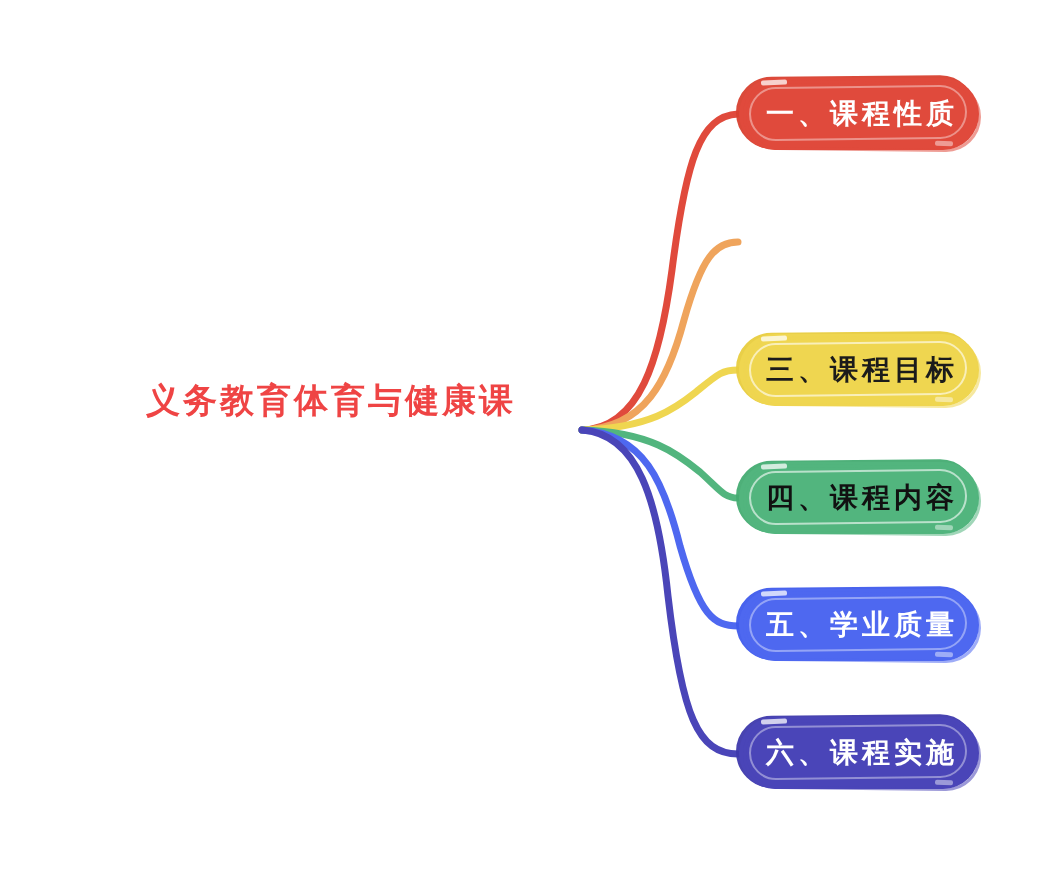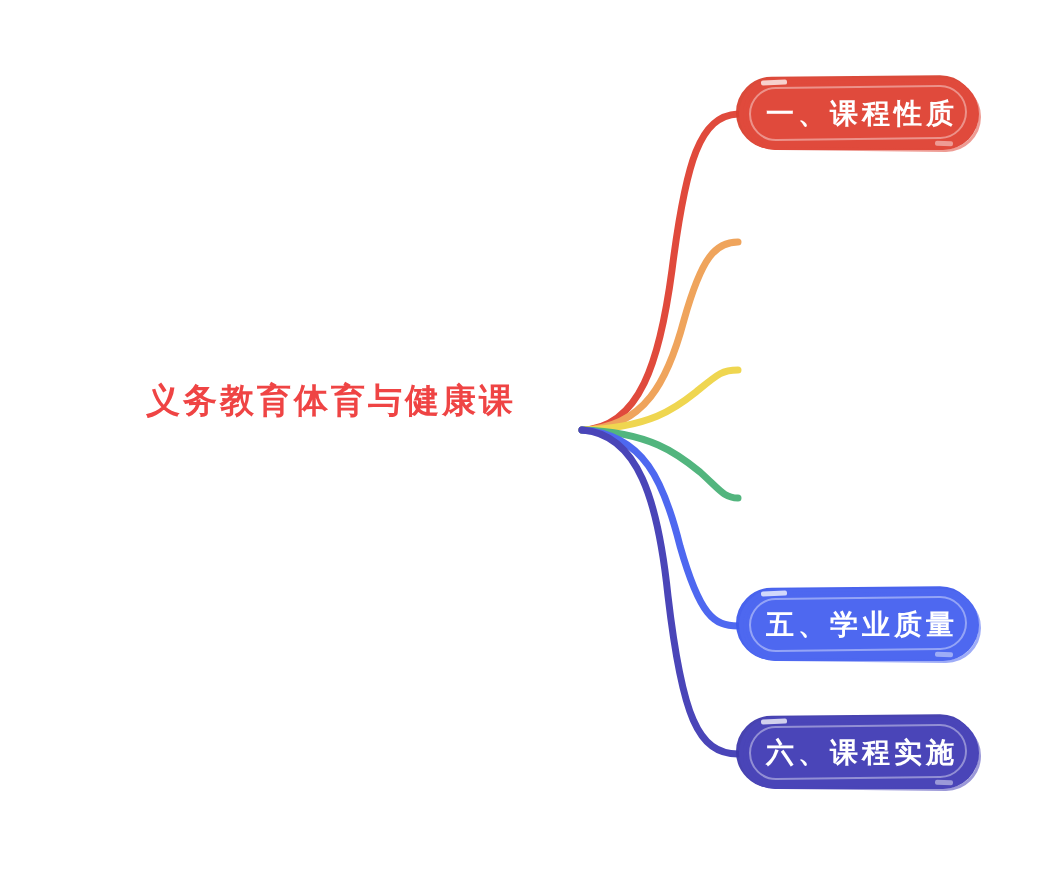--- a/index.html
+++ b/index.html
@@ -163,21 +163,43 @@
       <div class="pill-fill" style="background: rgb(224, 74, 60);"></div>
       <div class="pill-sketch-b" style="border-color: rgb(224, 74, 60);"></div>
       <div class="pill-inner-line" style="border-color: rgba(255, 255, 255, 0.4);"></div>
       <div class="pill-nick-1"></div>
       <div class="pill-nick-2"></div>
     </div>
     <div class="branch-label" style="color: rgb(255, 255, 255);">一、课程性质</div>
   </div>
 
 
-
+  <div class="branch" style="left: 735px; top: 330px;">
+    <div class="pill-wrap">
+      <div class="pill-sketch-a" style="border-color: rgb(232, 204, 62);"></div>
+      <div class="pill-fill" style="background: rgb(239, 214, 80);"></div>
+      <div class="pill-sketch-b" style="border-color: rgb(239, 214, 80);"></div>
+      <div class="pill-inner-line" style="border-color: rgba(255, 255, 255, 0.6);"></div>
+      <div class="pill-nick-1"></div>
+      <div class="pill-nick-2"></div>
+    </div>
+    <div class="branch-label" style="color: rgb(27, 27, 27);">三、课程目标</div>
+  </div>
+
+  <div class="branch" style="left: 735px; top: 458px;">
+    <div class="pill-wrap">
+      <div class="pill-sketch-a" style="border-color: rgb(69, 172, 114);"></div>
+      <div class="pill-fill" style="background: rgb(82, 181, 126);"></div>
+      <div class="pill-sketch-b" style="border-color: rgb(82, 181, 126);"></div>
+      <div class="pill-inner-line" style="border-color: rgba(255, 255, 255, 0.6);"></div>
+      <div class="pill-nick-1"></div>
+      <div class="pill-nick-2"></div>
+    </div>
+    <div class="branch-label" style="color: rgb(17, 17, 17);">四、课程内容</div>
+  </div>
 
   <div class="branch" style="left: 735px; top: 585px;">
     <div class="pill-wrap">
       <div class="pill-sketch-a" style="border-color: rgb(63, 91, 236);"></div>
       <div class="pill-fill" style="background: rgb(78, 104, 240);"></div>
       <div class="pill-sketch-b" style="border-color: rgb(78, 104, 240);"></div>
       <div class="pill-inner-line" style="border-color: rgba(255, 255, 255, 0.4);"></div>
       <div class="pill-nick-1"></div>
       <div class="pill-nick-2"></div>
     </div>

